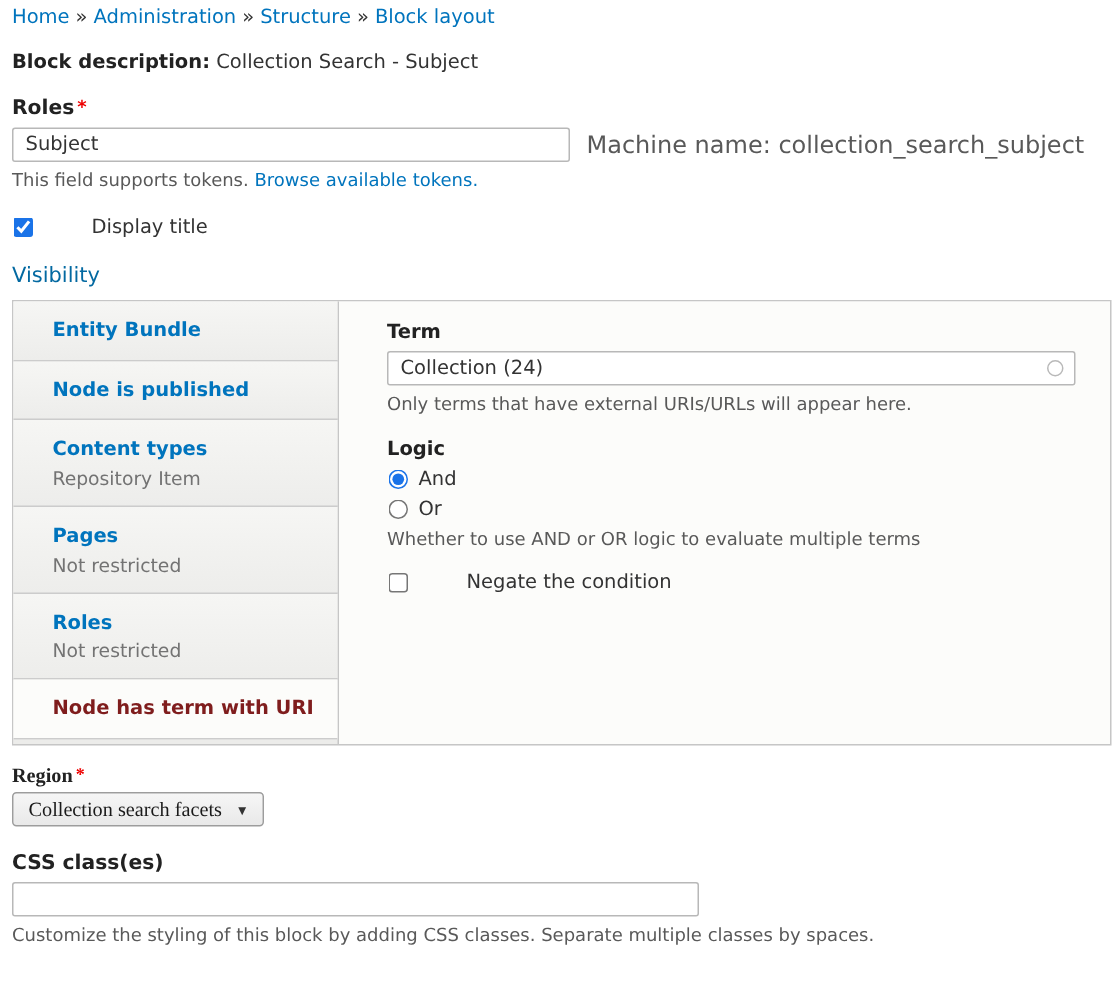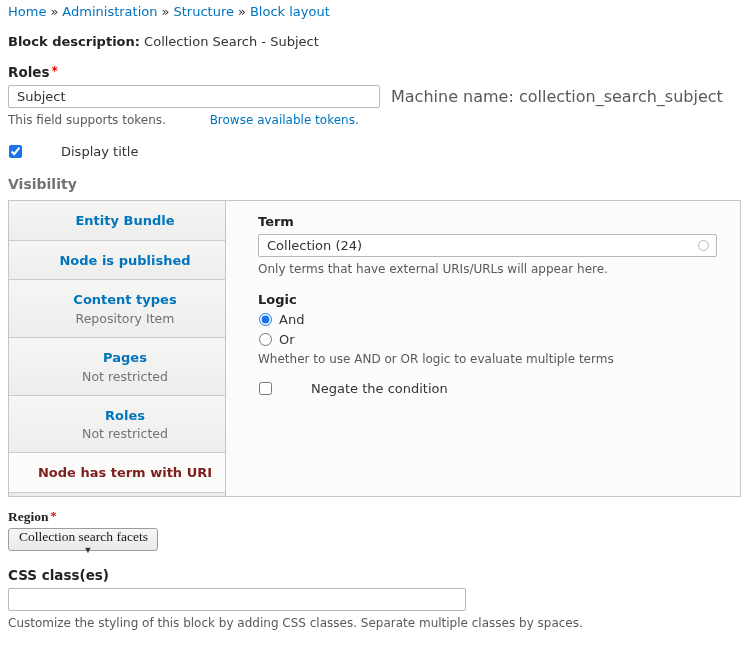--- a/index.html
+++ b/index.html
@@ -21,42 +21,42 @@
 
   
   .block-desc { margin-top: 15px; font-size: 13px; color: #333; }
   .block-desc strong { color: #222; }
 
   
   .form-item { margin-top: 15px; }
   .form-label { font-weight: bold; font-size: 13.5px; color: #222; display: inline-block; margin-bottom: 5px; }
   .req { color: #ee0000; font-size: 12px; vertical-align: top; margin-left: 2px; }
   .description { font-size: 12px; color: #595959; margin-top: 4px; line-height: 1.35; }
-  .description a { color: #0074bd; text-decoration: none; cursor: pointer; margin-left: 40px; }
+  .description a { color: #0074bd; text-decoration: none; cursor: pointer; }
 
   input[type="text"] {
     font-family: "DejaVu Sans", "Liberation Sans", sans-serif;
     font-size: 13px;
     color: #333;
     height: 23px;
     padding: 2px 8px;
     border: 1px solid #b8b8b8;
     border-radius: 2px;
     background: #fff;
     outline: none;
   }
   .title-row { display: flex; align-items: center; }
   .title-input { width: 372px; }
   .machine-name { margin-left: 11px; font-size: 16px; color: #595959; white-space: nowrap; }
 
   .checkbox-row { margin-top: 16px; display: flex; align-items: center; font-size: 13px; color: #333; gap: 32px; }
   .checkbox-row input, .radio-row input { accent-color: #1a73e8; margin: 0 7px 0 1px; width: 13px; height: 13px; }
   input[type="radio"] { accent-color: #1a73e8; }
 
-  .section-heading { margin-top: 17px; font-weight: bold; font-size: 14px; color: #737373; }
+  .section-heading { margin-top: 17px; font-weight: normal; font-size: 14px; color: #0369a1; }
 
   
   .vertical-tabs {
     margin-top: 8px;
     width: 733px;
     min-height: 297px;
     display: flex;
     border: 1px solid #c6c6c6;
     background: #fcfcfa;
   }
@@ -66,21 +66,20 @@
     margin: 0; padding: 0;
     list-style: none;
     border-right: 1px solid #c6c6c6;
     background: #ececea;
   }
   .vt-tab {
     padding: 12px 10px 11px 26px;
     border-bottom: 1px solid #ccc;
     background: linear-gradient(#f6f6f4, #ededeb);
     cursor: pointer;
-    text-align: center;
   }
   .vt-tab .vt-title { font-weight: bold; font-size: 13px; color: #0074bd; line-height: 1.2; }
   .vt-tab .vt-summary { font-size: 12.5px; color: #737373; margin-top: 3px; line-height: 1.2; }
   .vt-tab.selected { background: #fcfcfa; }
   .vt-tab.selected .vt-title { color: #7f1d1d; }
   .vt-summary:empty { display: none; }
 
   .vt-pane { flex: 1; padding: 13px 23px 10px 32px; background: #fcfcfa; }
   .pane-label { font-weight: bold; font-size: 13px; color: #222; display: block; margin-bottom: 5px; }
   .autocomplete-wrap { position: relative; }
@@ -102,21 +101,20 @@
     align-items: center;
     height: 23px;
     padding: 0 9px 0 10px;
     border: 1px solid #9d9d9d;
     border-radius: 3px;
     background: linear-gradient(#f6f6f6, #e9e9e9);
     font-size: 13.5px;
     color: #1a1a1a;
     cursor: pointer;
     user-select: none;
-    flex-direction: column;
   }
   .select-box .arrow { font-size: 9px; color: #333; margin-left: 9px; }
 
   .css-input { width: 458px; }
 </style>
 </head>
 <body>
 
 <div class="page">
 

